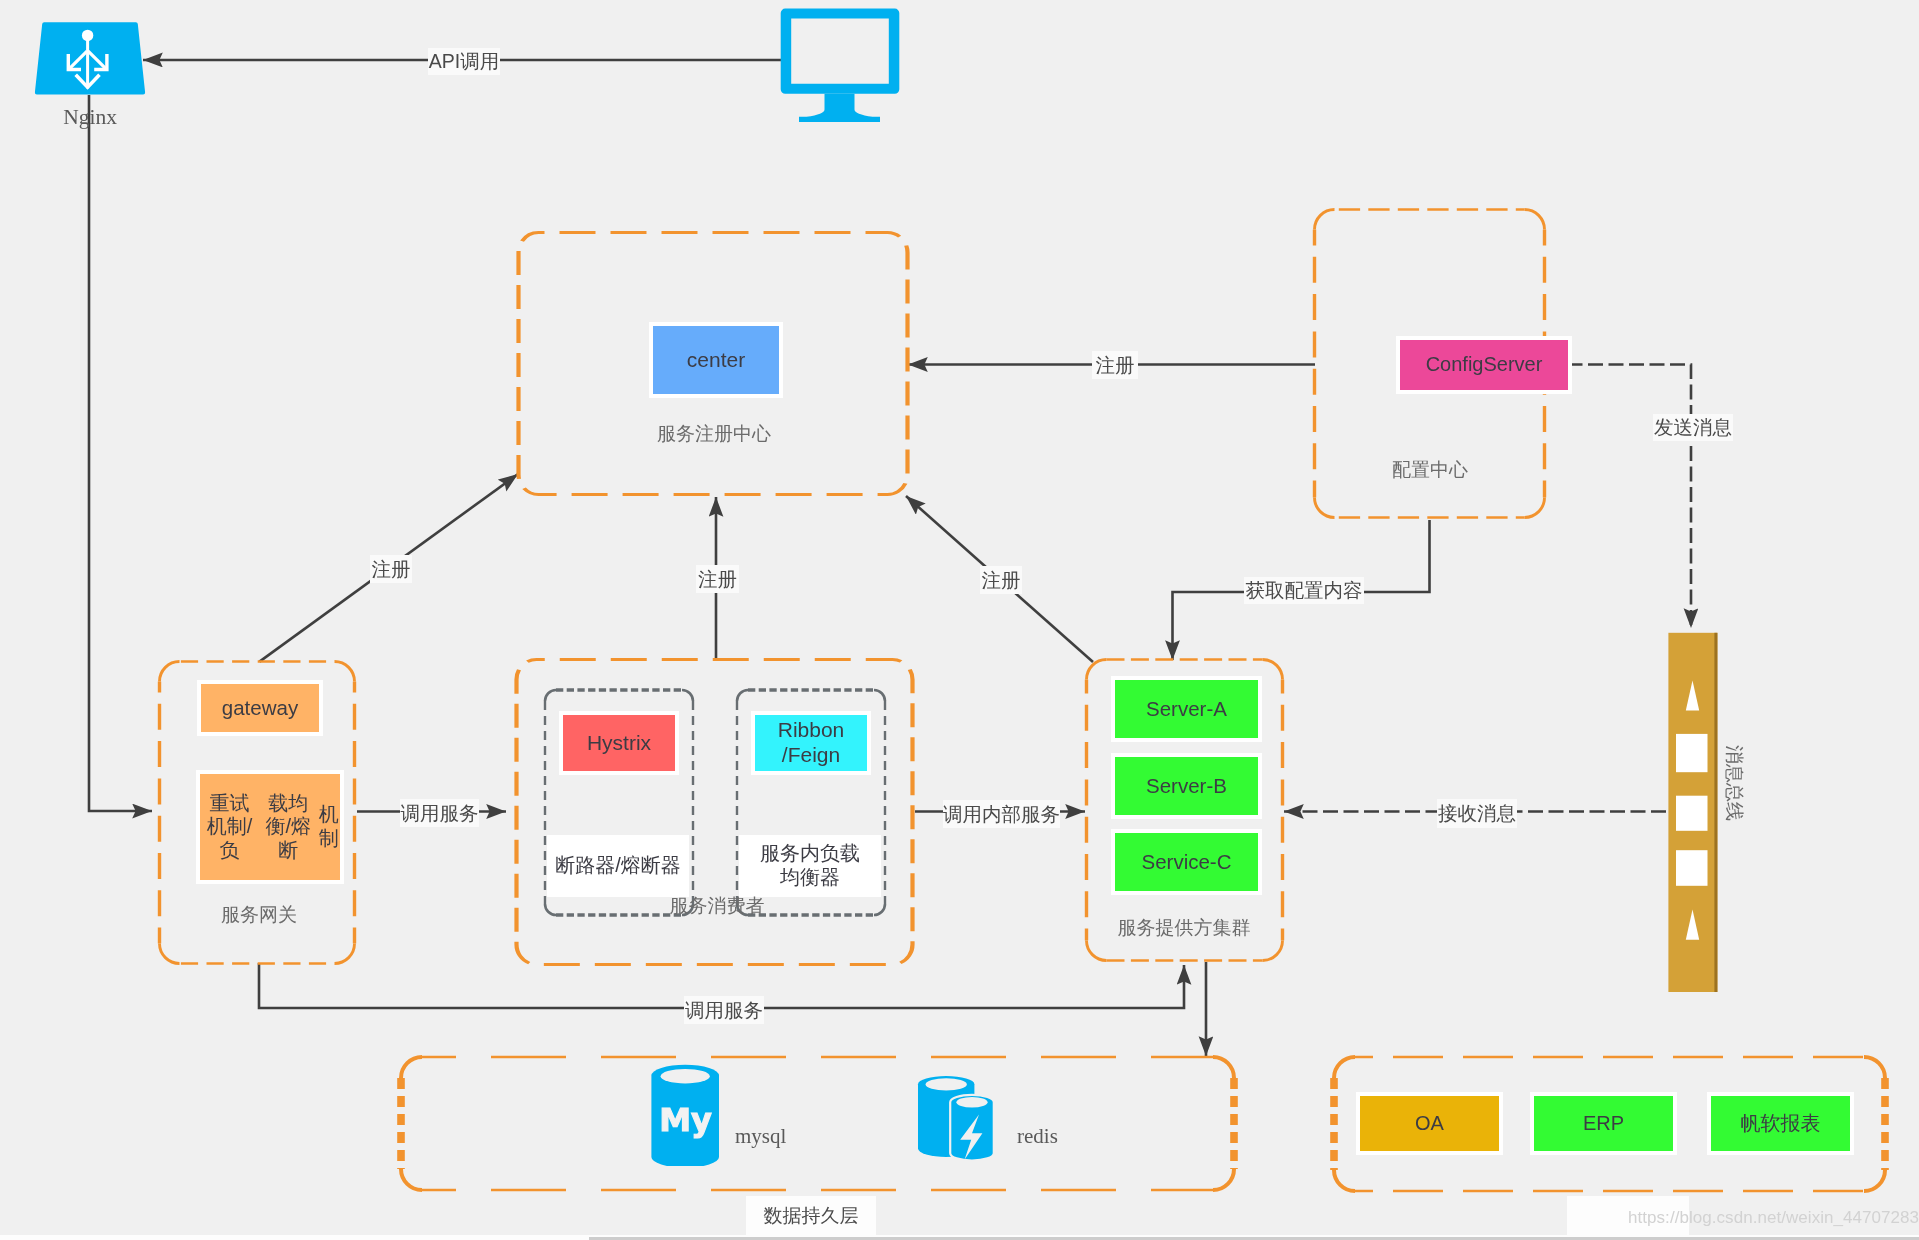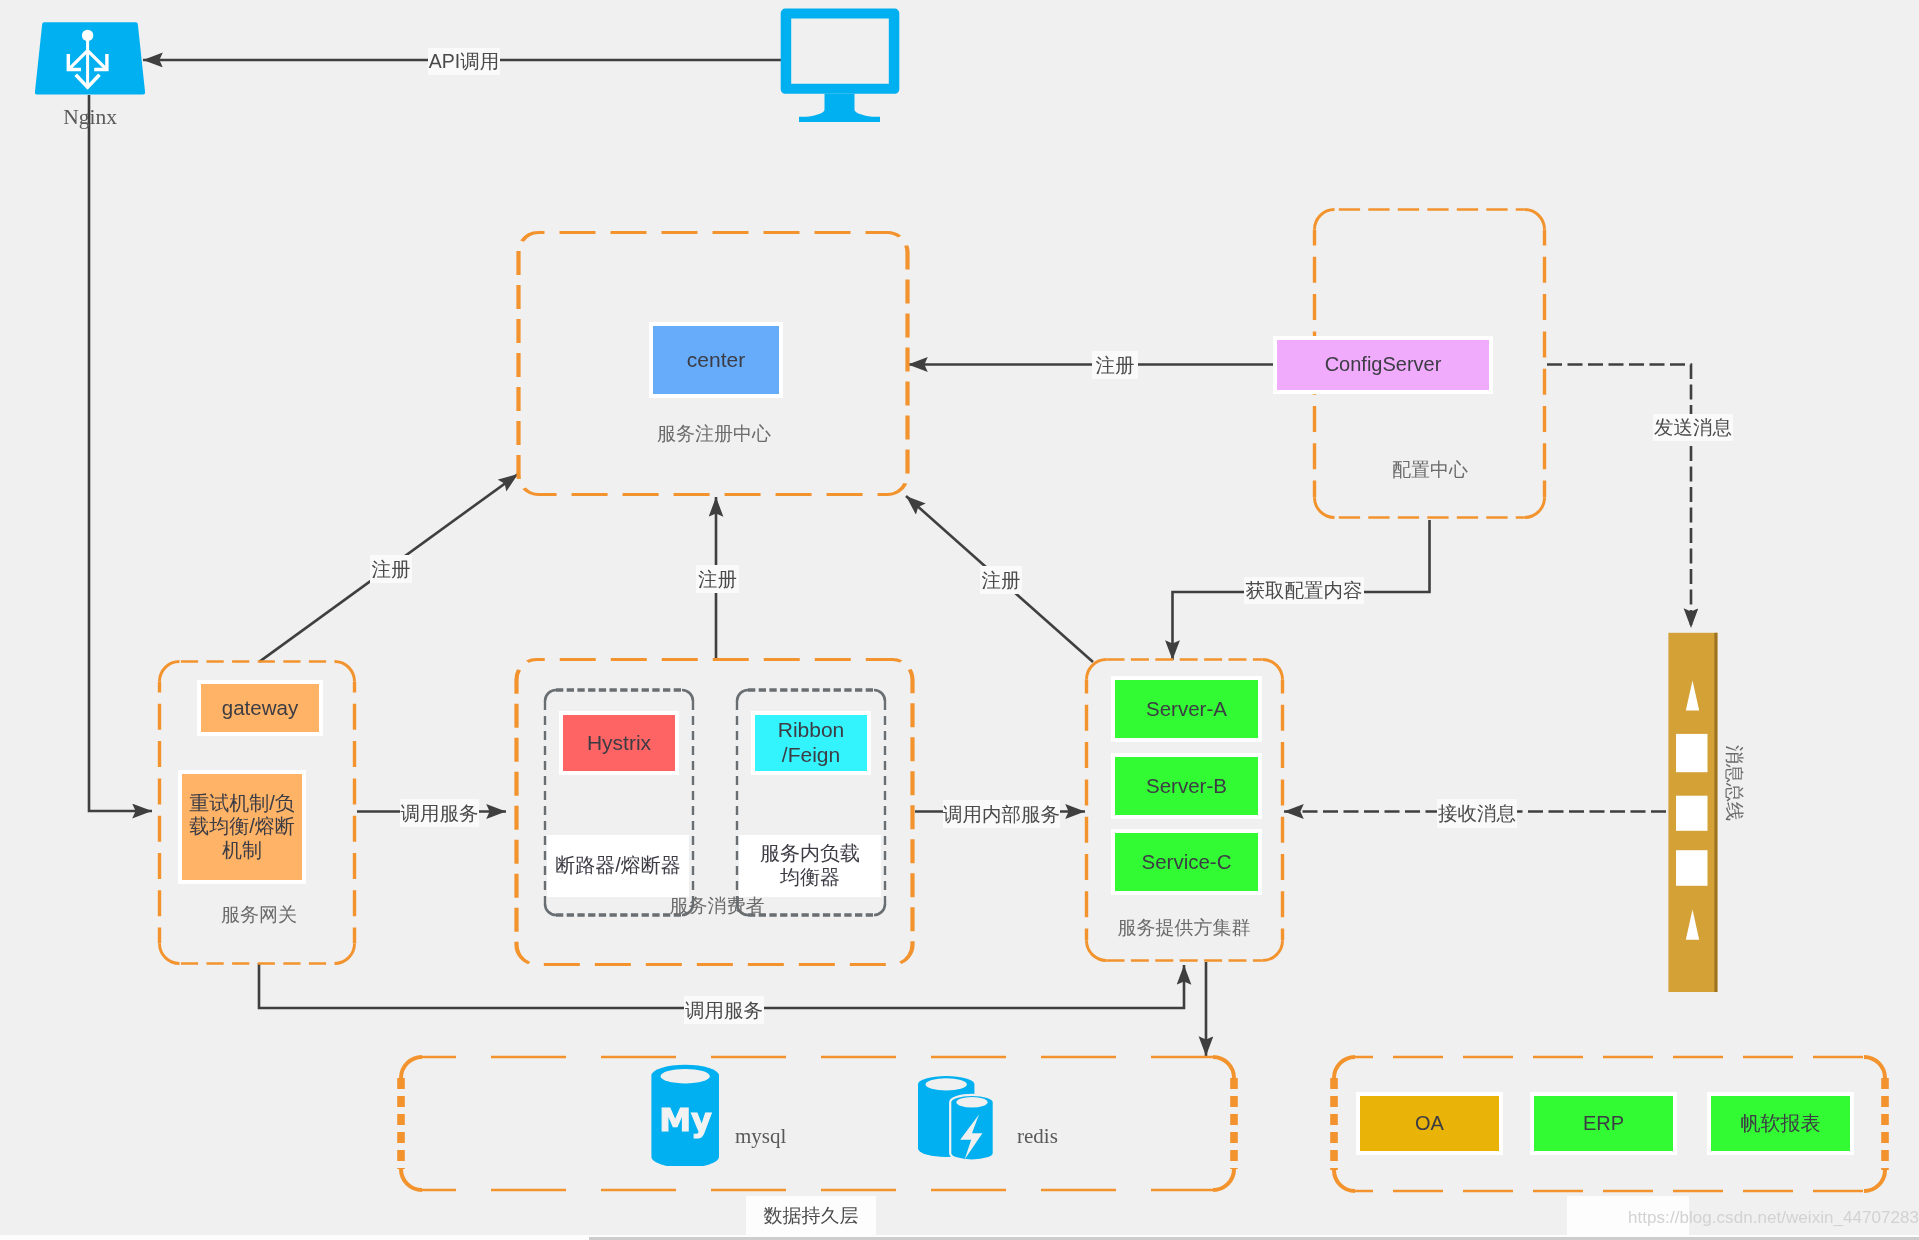--- a/index.html
+++ b/index.html
@@ -159,25 +159,25 @@
 
   <svg class="node" style="left:776px;top:4px;width:126px;height:118px" viewBox="0 0 126 118">
     <path d="M9.2,4.6 h109.6 a4.5,4.5 0 0 1 4.5,4.5 v76.1 a4.5,4.5 0 0 1 -4.5,4.5 h-109.6 a4.5,4.5 0 0 1 -4.5,-4.5 v-76.1 a4.5,4.5 0 0 1 4.5,-4.5 z
              M15.2,14.6 v65.2 h97.6 v-65.2 z" fill="#00b0f0"></path>
     <path d="M48.5,89.7 h30 v15.8 q0,4.8 18,7.3 h7.5 v8.5 h-81 v-8.5 h7.5 q18,-2.5 18,-7.3 z" fill="#00b0f0"></path>
   </svg>
 
   <div class="box" style="left:649px;top:322px;width:134px;height:76px;background:#66acfb;font-size:21px">center</div>
   <div class="grplabel" style="left:614px;top:421px;width:200px;font-size:19px">服务注册中心</div>
 
-  <div class="box" style="left:1273px;top:336px;width:220px;height:58px;background:#f0abfc;font-size:20px">ConfigServer</div>
+  <div class="box" style="left:1396px;top:336px;width:176px;height:58px;background:#ec4899;font-size:20px">ConfigServer</div>
   <div class="grplabel" style="left:1350px;top:457px;width:160px;font-size:19px">配置中心</div>
 
   <div class="box" style="left:197px;top:680px;width:126px;height:56px;background:#ffb366;font-size:20.5px">gateway</div>
-  <div class="box" style="left:178px;top:770px;width:128px;height:114px;background:#ffb366;font-size:20px;flex-direction:column">
+  <div class="box" style="left:196px;top:770px;width:148px;height:114px;background:#ffb366;font-size:20px;flex-direction:row">
       <span>重试机制/负</span>
       <span>载均衡/熔断</span>
       <span>机制</span>
     </div>
   <div class="grplabel" style="left:179px;top:902px;width:160px;font-size:19px">服务网关</div>
 
   <div class="box" style="left:559px;top:711px;width:120px;height:64px;background:#ff6464;font-size:21px">Hystrix</div>
   <div class="box" style="left:547px;top:835px;width:142px;height:62px;background:#ffffff;border:none;font-size:20px;flex-direction:row">
       <span>断路器/熔</span>
       <span>断器</span>

